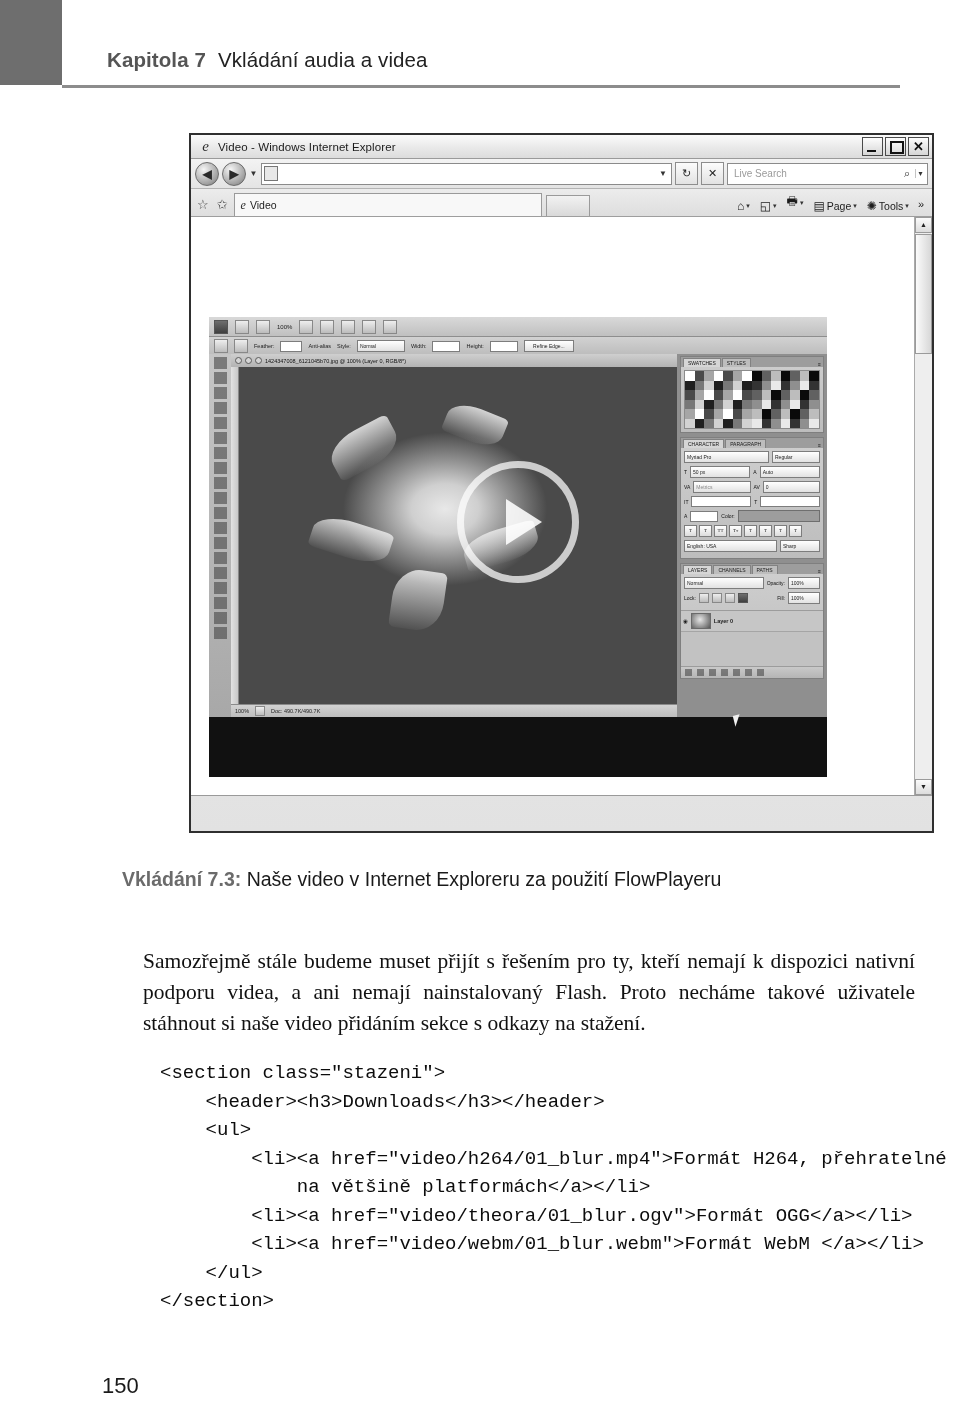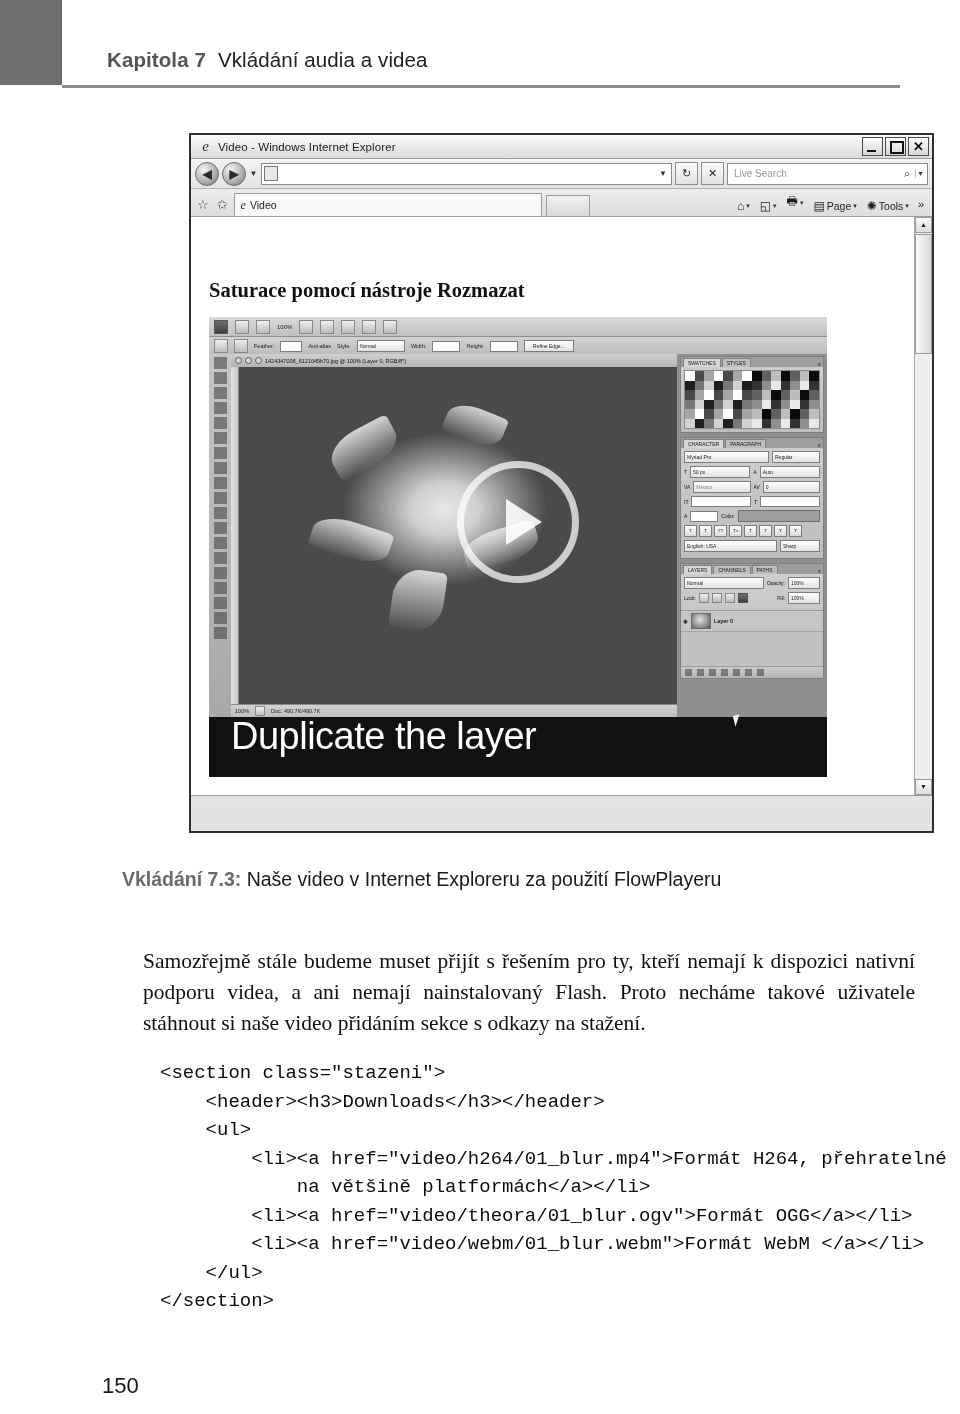--- a/index.html
+++ b/index.html
@@ -459,21 +459,20 @@
     <span class="cmd">
       <span class="gly">✺</span>
       <span>Tools</span>
       <span class="dn">▾</span>
     </span>
     <span class="chev2">»</span>
   </div>
 
   <div id="viewport">
 
-    <div id="page-h2">Saturace pomocí nástroje Rozmazat</div>
 
     <div id="player">
 
       <div id="ps">
 
         <div id="ps-menubar">
           <span class="ps-ico"></span>
           <span class="ps-ico light"></span>
           <span class="ps-ico light"></span>
           <span class="ps-zoom">100%</span>
@@ -735,21 +734,20 @@
               <i></i>
               <i></i>
             </div>
           </div>
 
         </div>
       </div>
 
       <div id="play-overlay"></div>
 
-      <div id="caption-band">Duplicate the layer</div>
       <div id="video-cursor"></div>
 
     </div>
 
     <div id="scrollbar">
       <div class="arrow">▲</div>
       <div class="thumb"></div>
       <div class="arrow bot">▼</div>
     </div>
   </div>

